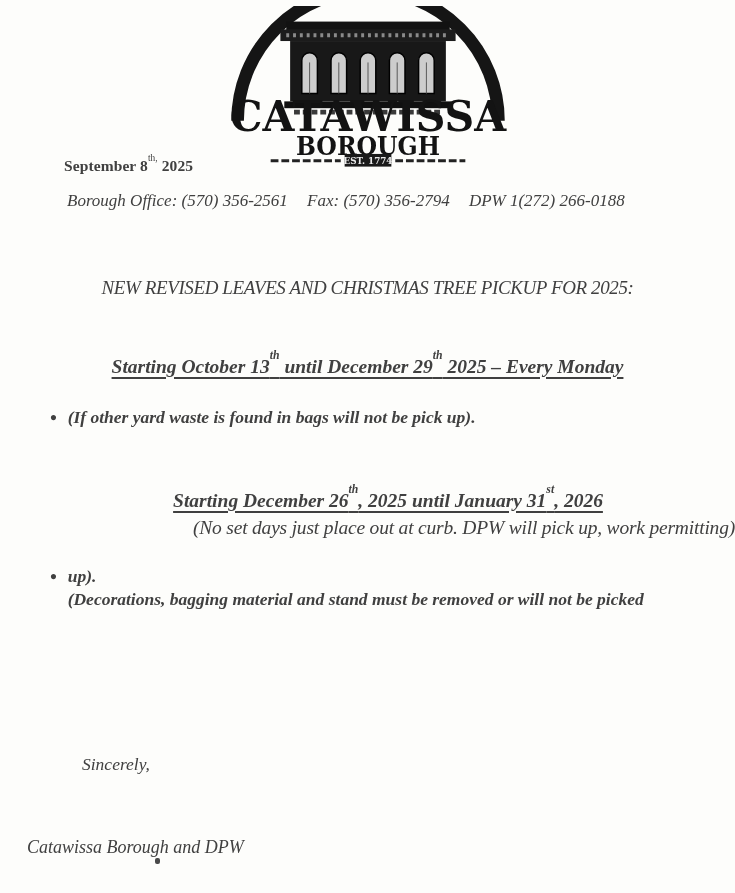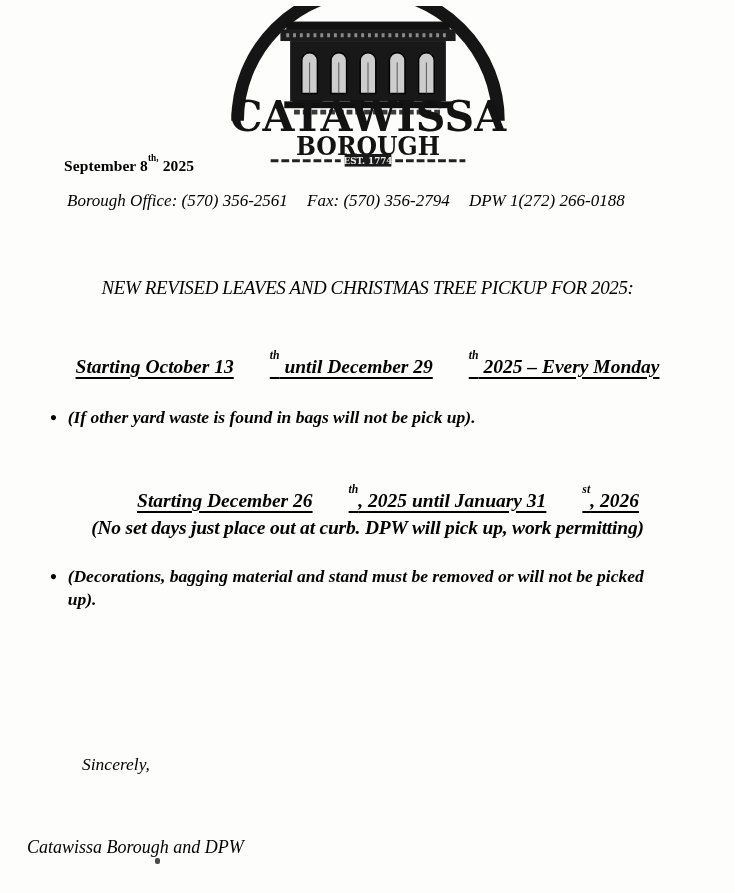--- a/index.html
+++ b/index.html
@@ -2,53 +2,53 @@
 <html><head>
 <meta charset="utf-8">
 <style>
   html,body{margin:0;padding:0;background:#e9e9e7;}
   .page{
     position:relative;
     width:735px;height:893px;
     margin:0 auto;
     background:#fdfdfb;
     font-family:"Liberation Serif","DejaVu Serif",serif;
-    color:#000000;
+    color:#404040;
     overflow:hidden;
   }
   
   .logo{position:absolute;top:6px;left:50%;transform:translateX(-50%);width:292px;}
   .logo svg{display:block;width:292px;height:auto;}
   
   .date-line{position:absolute;left:64px;top:157px;font-weight:700;font-size:15.5px;letter-spacing:0.1px;}
-  .date-line sup{font-size:60%;position:relative;top:-0.45em;font-weight:700;}
+  .date-line sup{font-size:60%;position:relative;top:-0.45em;font-weight:400;}
   .contact-line{position:absolute;left:67px;top:191px;font-style:italic;font-size:17px;white-space:nowrap;}
   .contact-line span{margin-right:15px;}
   .contact-line span:last-child{margin-right:8px;}
   
   .notice-title{
     position:absolute;top:277px;left:0;right:0;text-align:center;
     font-style:italic;font-weight:400;font-size:19px;letter-spacing:-0.4px;
   }
   
   .sched-heading{
     position:absolute;left:0;right:0;text-align:center;
     font-style:italic;font-weight:700;font-size:19.5px;
   }
   .sched-heading .underl{
     text-decoration:underline;
     text-decoration-thickness:2px;
     text-underline-offset:4px;
   }
   .sched-1{top:355px;}
   .sched-2{top:489px;padding-left:41px;}
-  .ord{font-size:60%;position:relative;top:-0.5em;margin-left:36px;}
+  .ord{font-size:60%;position:relative;top:-0.5em;}
   .sched-note{
-    position:absolute;top:517px;left:0;right:0;text-align:center;
-    font-style:italic;font-weight:700;font-size:19.5px;letter-spacing:-0.2px;
+    position:absolute;top:517px;left:0;right:0;text-align:right;
+    font-style:italic;font-weight:400;font-size:19.5px;letter-spacing:-0.2px;
   }
   
   .bullet-row{
     position:absolute;display:flex;gap:11px;
     font-style:italic;font-weight:700;font-size:17.5px;line-height:23px;
   }
   .bullet-row .bullet{font-size:19px;line-height:23px;}
   .bullet-1{left:50px;top:406px;width:590px;}
   .bullet-2{left:50px;top:565px;width:648px;}
   
@@ -122,22 +122,22 @@
 
   <div class="sched-heading sched-2">
     <span class="underl"><span>Starting December 26</span><sup class="ord">th</sup><span>, 2025 until January 31</span><sup class="ord">st</sup><span>, 2026</span></span>
   </div>
 
   <div class="sched-note">(No set days just place out at curb. DPW will pick up, work permitting)</div>
 
   <div class="bullet-row bullet-2">
     <span class="bullet">•</span>
     <div>
+      <div>up).</div>
       <div>(Decorations, bagging material and stand must be removed or will not be picked</div>
-      <div>up).</div>
     </div>
   </div>
 
   <div class="closing-sincerely">Sincerely,</div>
   <div class="closing-signature">Catawissa Borough and DPW</div>
 
   <div class="speck"></div>
 </div>
 
 </body></html>

